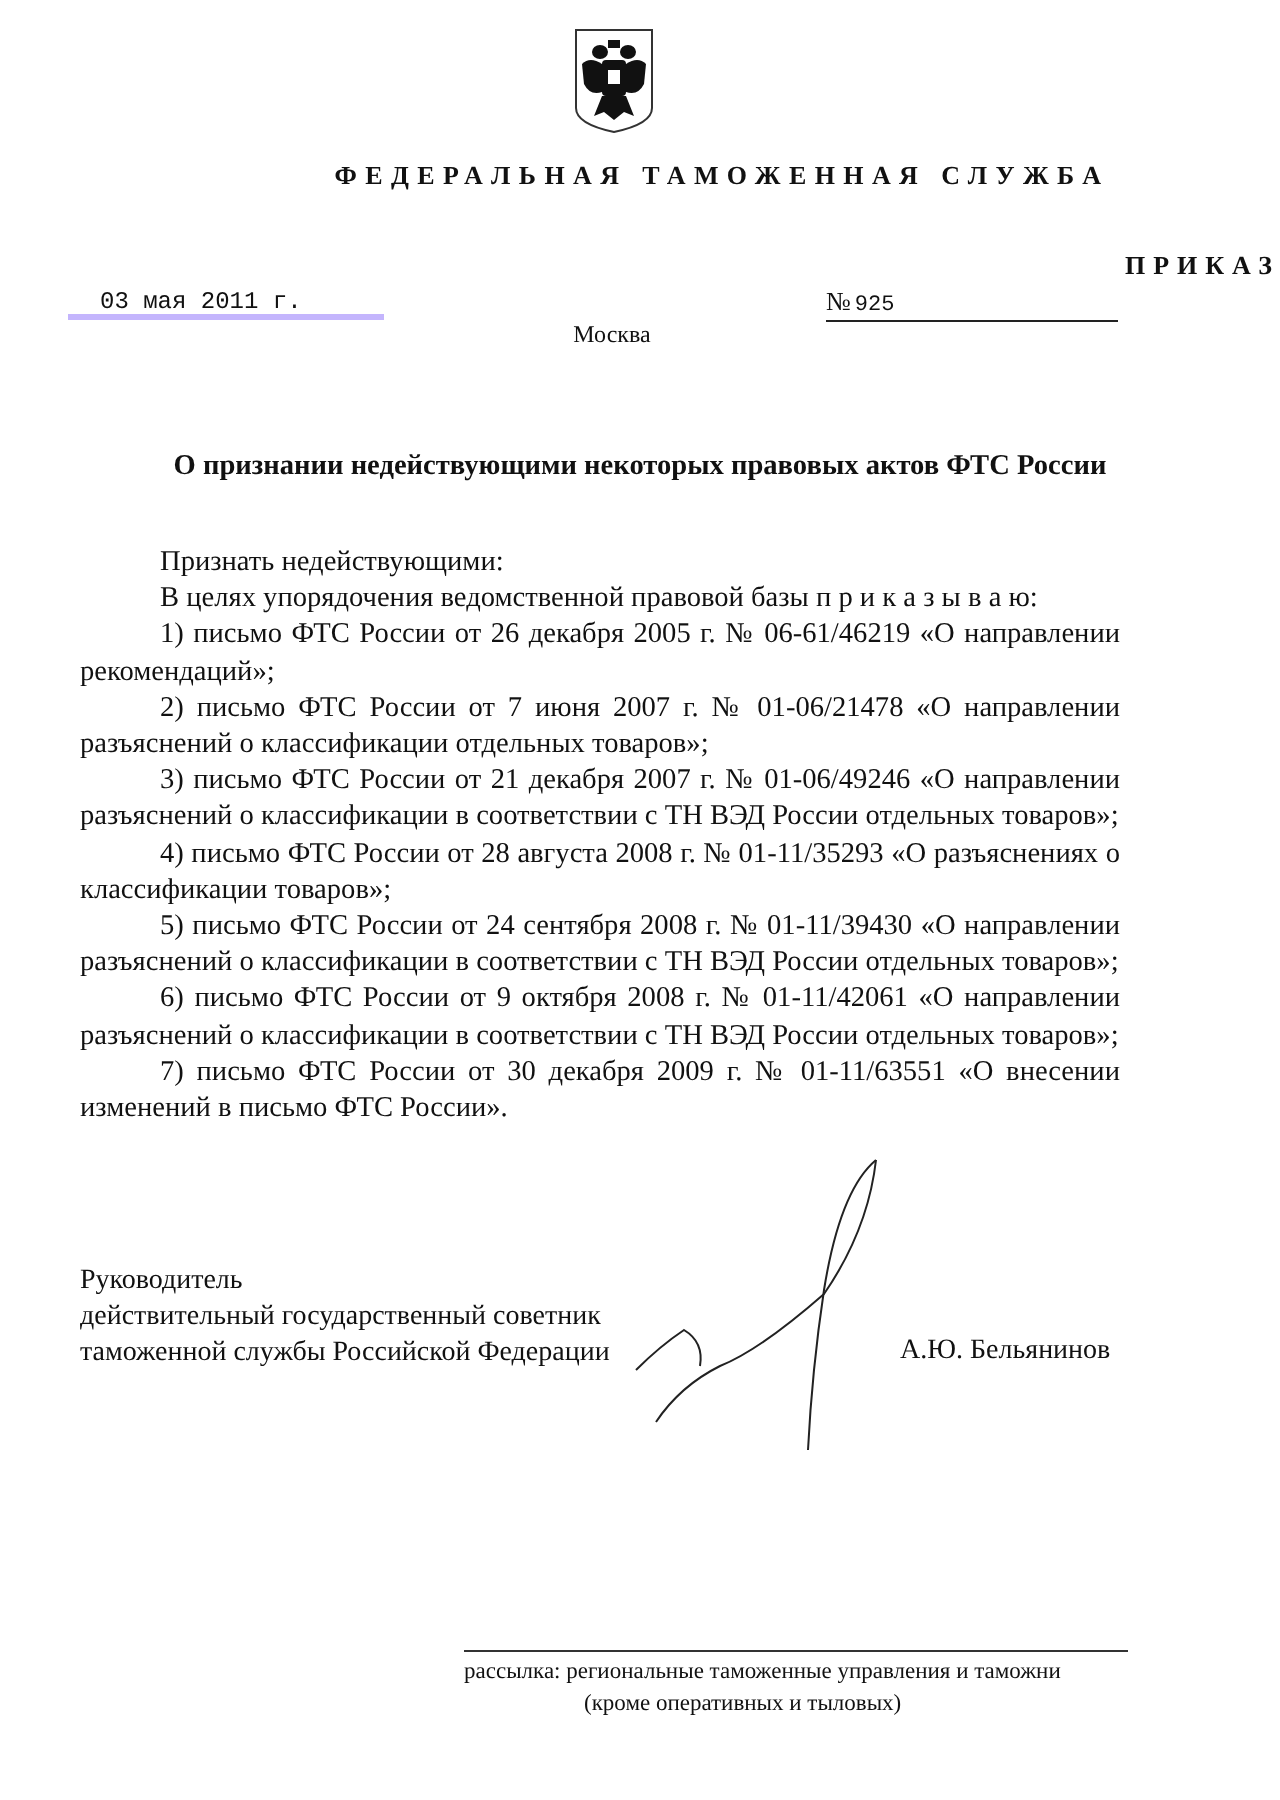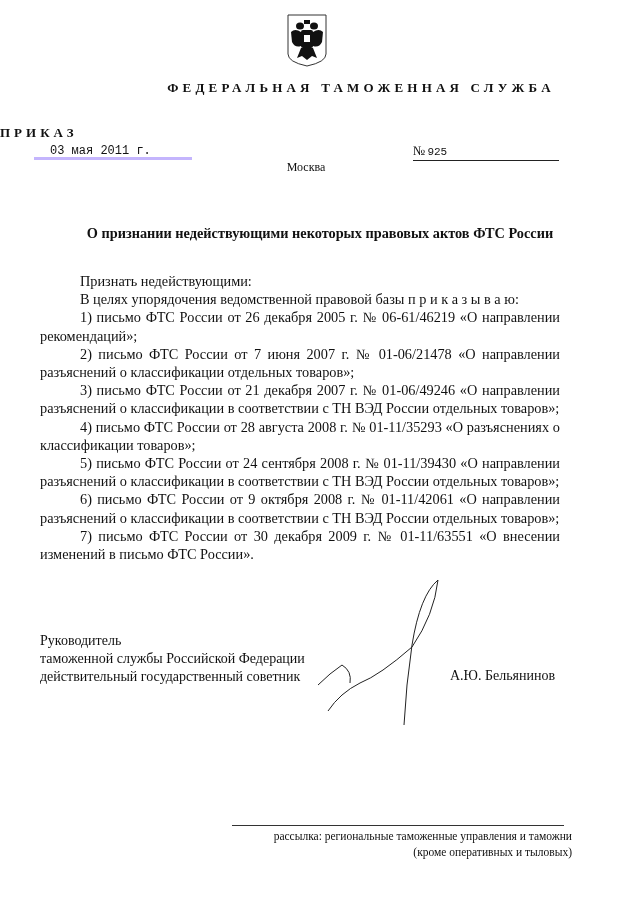--- a/index.html
+++ b/index.html
@@ -1,34 +1,34 @@
 <!DOCTYPE html>
 <html><head>
 <meta charset="utf-8">
 <style>
   html, body { margin: 0; padding: 0; background: #ffffff; }
   body { width: 640px; height: 900px; position: relative; overflow: hidden; color: #111; font-family: "Liberation Serif", serif; }
   .abs { position: absolute; }
   .emblem { left: 285px; top: 12px; width: 44px; height: 56px; }
   .agency { left: 0; width: 640px; top: 80px; text-align: center; font-family: "Liberation Serif", serif; font-weight: bold; font-size: 13px; letter-spacing: 4.2px; padding-left: 41px; }
-  .order-title { left: 0; width: 640px; top: 125px; text-align: left; font-weight: bold; font-size: 13px; letter-spacing: 4px; }
+  .order-title { left: 0; width: 640px; top: 125px; text-align: right; font-weight: bold; font-size: 13px; letter-spacing: 4px; }
   .date { left: 34px; top: 144px; width: 158px; border-bottom: 3px solid #c4b5fd; font-family: "Liberation Mono", monospace; font-size: 12px; padding-left: 16px; box-sizing: border-box; height: 16px; line-height: 14px; }
   .num-wrap { left: 413px; top: 144px; width: 146px; border-bottom: 1px solid #222; font-size: 13px; height: 16px; line-height: 14px; }
   .num-sign { font-family: "Liberation Serif", serif; }
   .num-val { font-family: "Liberation Mono", monospace; font-size: 11px; margin-left: 2px; }
   .city { left: 0; width: 612px; top: 160px; text-align: center; font-size: 12px; }
   .heading { left: 0; width: 640px; top: 225px; text-align: center; font-weight: bold; font-size: 14.3px; }
   .body { left: 40px; top: 272px; width: 520px; font-size: 14.3px; line-height: 18.2px; text-align: justify; }
   .body p { margin: 0; }
   .indent { text-indent: 40px; }
   .sig-block { left: 40px; top: 632px; width: 300px; font-size: 14px; line-height: 18px; }
   .sig-name { left: 450px; top: 668px; font-size: 14px; }
   .signature { left: 300px; top: 575px; width: 160px; height: 160px; }
   .dist-line { left: 232px; top: 825px; width: 332px; border-top: 1px solid #333; }
-  .dist { left: 232px; top: 828px; width: 340px; font-size: 11.5px; line-height: 16px; text-align: right; }
+  .dist { left: 232px; top: 828px; width: 340px; font-size: 11.5px; line-height: 16px; }
   .dist .l2 { padding-left: 60px; }
 </style>
 </head>
 <body>
 
 <div class="abs emblem">
   <svg width="44" height="56" viewBox="0 0 44 56">
     <path d="M3 3 H41 V42 Q41 50 22 54 Q3 50 3 42 Z" fill="none" stroke="#333" stroke-width="1"></path>
     <g fill="#111">
       <ellipse cx="15" cy="14" rx="4" ry="3.5"></ellipse>
@@ -61,22 +61,22 @@
   <p class="indent">2) письмо ФТС России от 7 июня 2007 г. № 01-06/21478 «О направлении разъяснений о классификации отдельных товаров»;</p>
   <p class="indent">3) письмо ФТС России от 21 декабря 2007 г. № 01-06/49246 «О направлении разъяснений о классификации в соответствии с ТН ВЭД России отдельных товаров»;</p>
   <p class="indent">4) письмо ФТС России от 28 августа 2008 г. № 01-11/35293 «О разъяснениях о классификации товаров»;</p>
   <p class="indent">5) письмо ФТС России от 24 сентября 2008 г. № 01-11/39430 «О направлении разъяснений о классификации в соответствии с ТН ВЭД России отдельных товаров»;</p>
   <p class="indent">6) письмо ФТС России от 9 октября 2008 г. № 01-11/42061 «О направлении разъяснений о классификации в соответствии с ТН ВЭД России отдельных товаров»;</p>
   <p class="indent">7) письмо ФТС России от 30 декабря 2009 г. № 01-11/63551 «О внесении изменений в письмо ФТС России».</p>
 </div>
 
 <div class="abs sig-block">
   <div>Руководитель</div>
+  <div>действительный государственный советник</div>
   <div>таможенной службы Российской Федерации</div>
-  <div>действительный государственный советник</div>
 </div>
 
 <div class="abs signature">
   <svg width="160" height="160" viewBox="0 0 160 160">
     <path d="M138 5 Q120 20 112 70 Q106 110 104 150" fill="none" stroke="#222" stroke-width="1"></path>
     <path d="M138 5 Q134 40 112 72 Q80 100 60 108 Q40 118 28 136" fill="none" stroke="#222" stroke-width="1"></path>
     <path d="M18 110 Q30 98 42 90 Q52 96 50 108" fill="none" stroke="#222" stroke-width="1"></path>
   </svg>
 </div>
 

